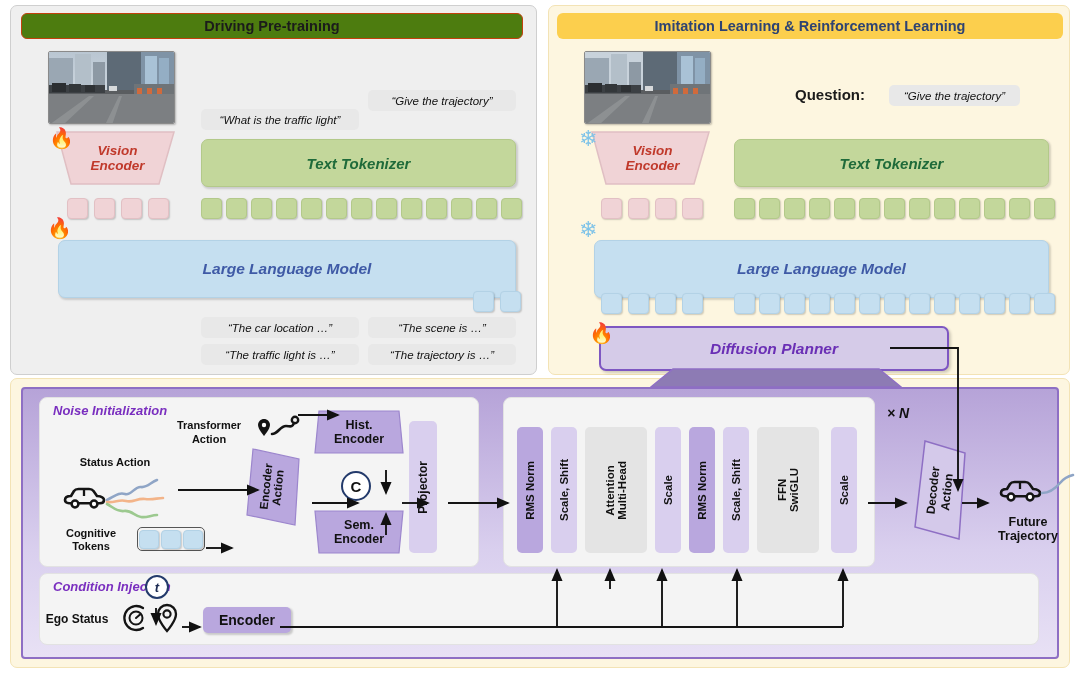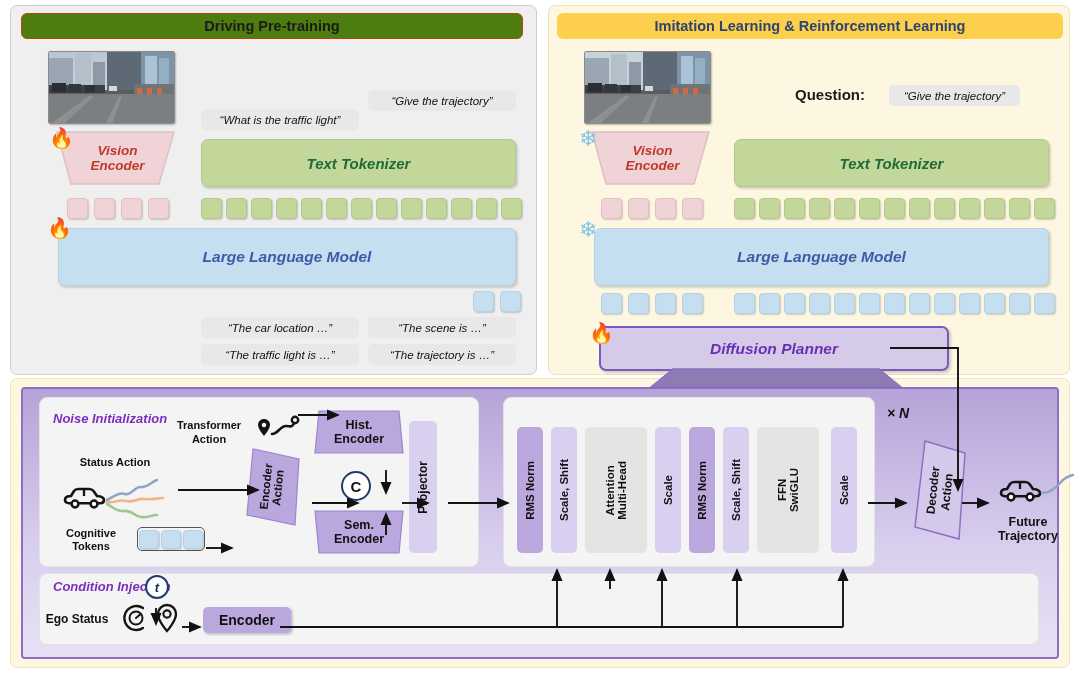--- a/index.html
+++ b/index.html
@@ -27,21 +27,21 @@
       box-shadow:1px 1px 2px rgba(0,0,0,.25);}
   .prompt{background:#e8e8e8;border-radius:5px;color:#111;font-style:italic;
       font-size:11.5px;display:flex;align-items:center;justify-content:center;}
   .rbox{border-radius:7px;font-style:italic;font-weight:bold;}
   .tok{border-radius:4px;box-shadow:1px 1px 1.5px rgba(0,0,0,.18);}
   .tokrow{display:flex;}
 
   .green{background:#c3d79b;border:1px solid #b3c98a;}
   .greentxt{color:#1f6b3a;}
   .blue{background:#c5dff0;border:1px solid #b3d2e6;}
-  .bluetxt{color:#3f5aa6;}
+  .bluetxt{color:#3f5aa6;margin-top:12px;}
   .pink{background:#f0d3d6;border:1px solid #e2c0c4;}
   .purple{background:#d5cbe8;border:1px solid #8a64c0;}
   .purpletxt{color:#6a2fb5;}
 
   .emoji{font-size:20px;line-height:1;}
   .fire{color:#ff6a00;}
   .snow{color:#7fc3e8;}
   .vlabel{writing-mode:vertical-rl;transform:rotate(180deg);font-weight:bold;
       white-space:nowrap;text-align:center;}
 
@@ -270,21 +270,21 @@
   <div class="abs" style="left:10px;top:8px;width:1038px;height:272px;border:2px solid #8e6fc4;
               border-radius:4px;background:linear-gradient(180deg,#b6a3d8 0%,#d9cfee 60%,#e8e1f5 100%);"></div>
 
   <div class="abs" style="left:640px;top:-10px;width:250px;height:20px;">
     <svg width="250" height="20" viewBox="0 0 250 20">
       <path d="M22,0 L228,0 L250,18 L0,18 Z" fill="#8d7bb4" stroke="#8e6fc4" stroke-width="1.5"></path>
     </svg>
   </div>
 
   <div class="abs secbox" style="left:28px;top:18px;width:440px;height:170px;"></div>
-  <div class="abs sectitle" style="left:42px;top:32px;text-align:right;">Noise Initialization</div>
+  <div class="abs sectitle" style="left:42px;top:24px;text-align:right;">Noise Initialization</div>
 
   <div class="abs lab" style="left:158px;top:40px;width:80px;">Transformer</div>
   <div class="abs lab" style="left:158px;top:54px;width:80px;">Action</div>
 
   <div class="abs" style="left:245px;top:36px;width:46px;height:30px;">
     <svg width="46" height="30" viewBox="0 0 46 30">
       <path d="M8,4 C11.3,4 14,6.7 14,10 C14,14 8,21 8,21 C8,21 2,14 2,10 C2,6.7 4.7,4 8,4 Z" fill="#141414"></path>
       <circle cx="8" cy="10" r="2.2" fill="#fff"></circle>
       <path d="M16,19 C22,19 24,11 30,11 C34,11 36,13 38,8" fill="none" stroke="#141414" stroke-width="2.6" stroke-linecap="round"></path>
       <circle cx="39" cy="5" r="3.2" fill="none" stroke="#141414" stroke-width="2.4"></circle>

